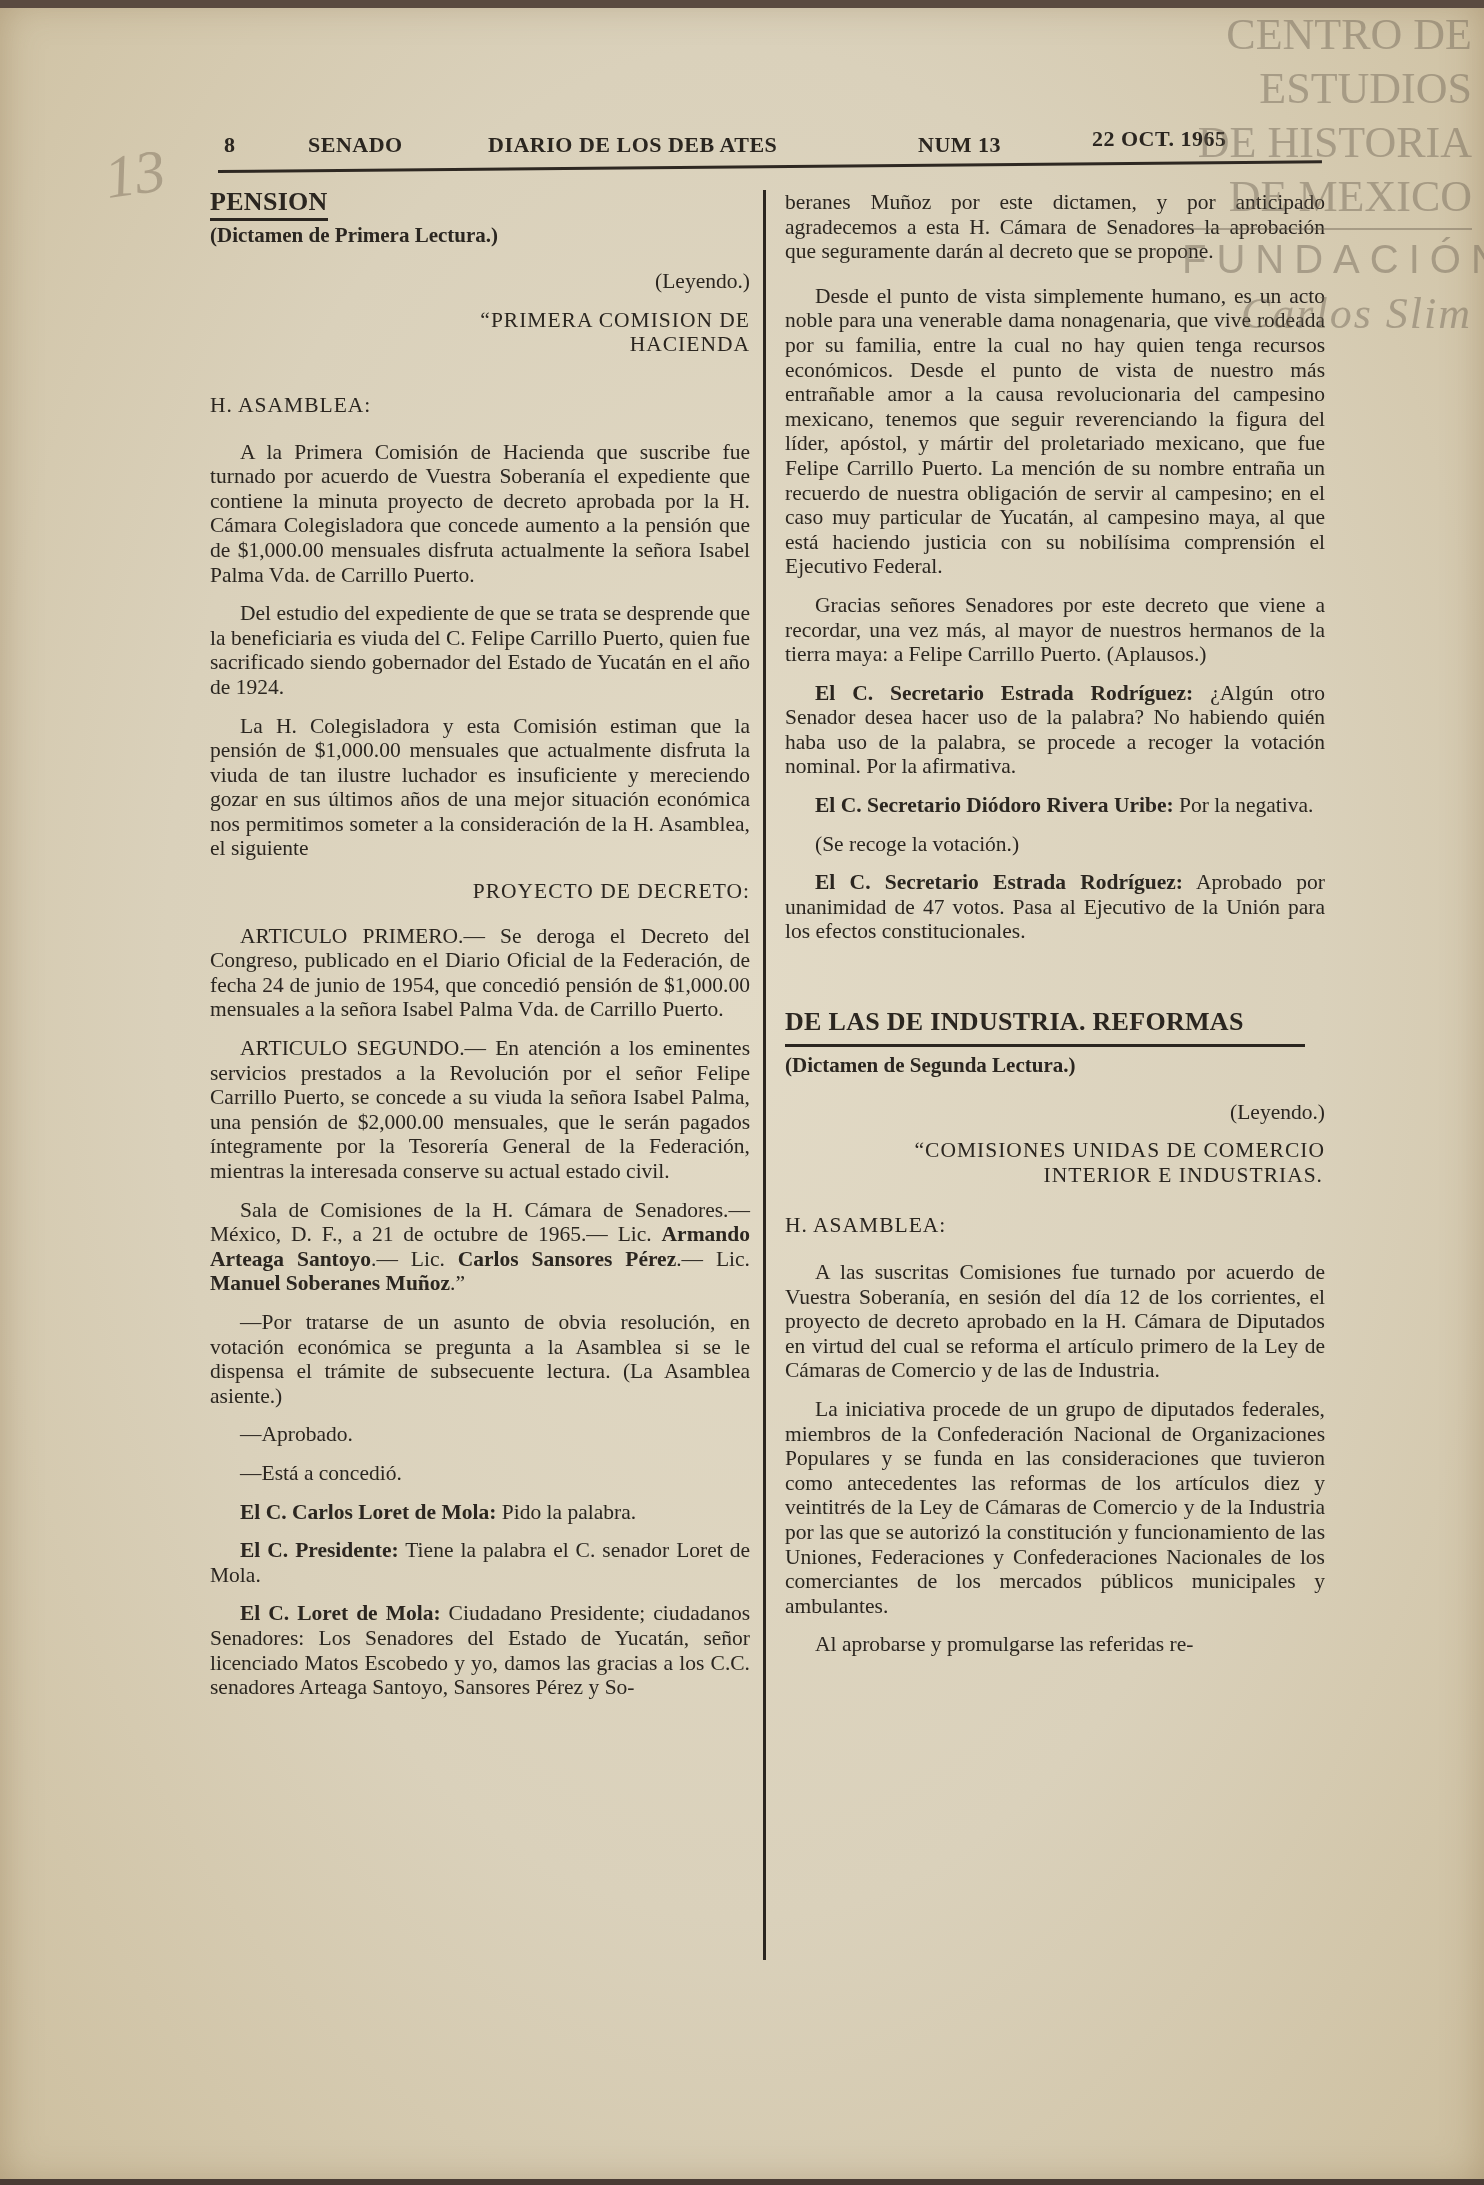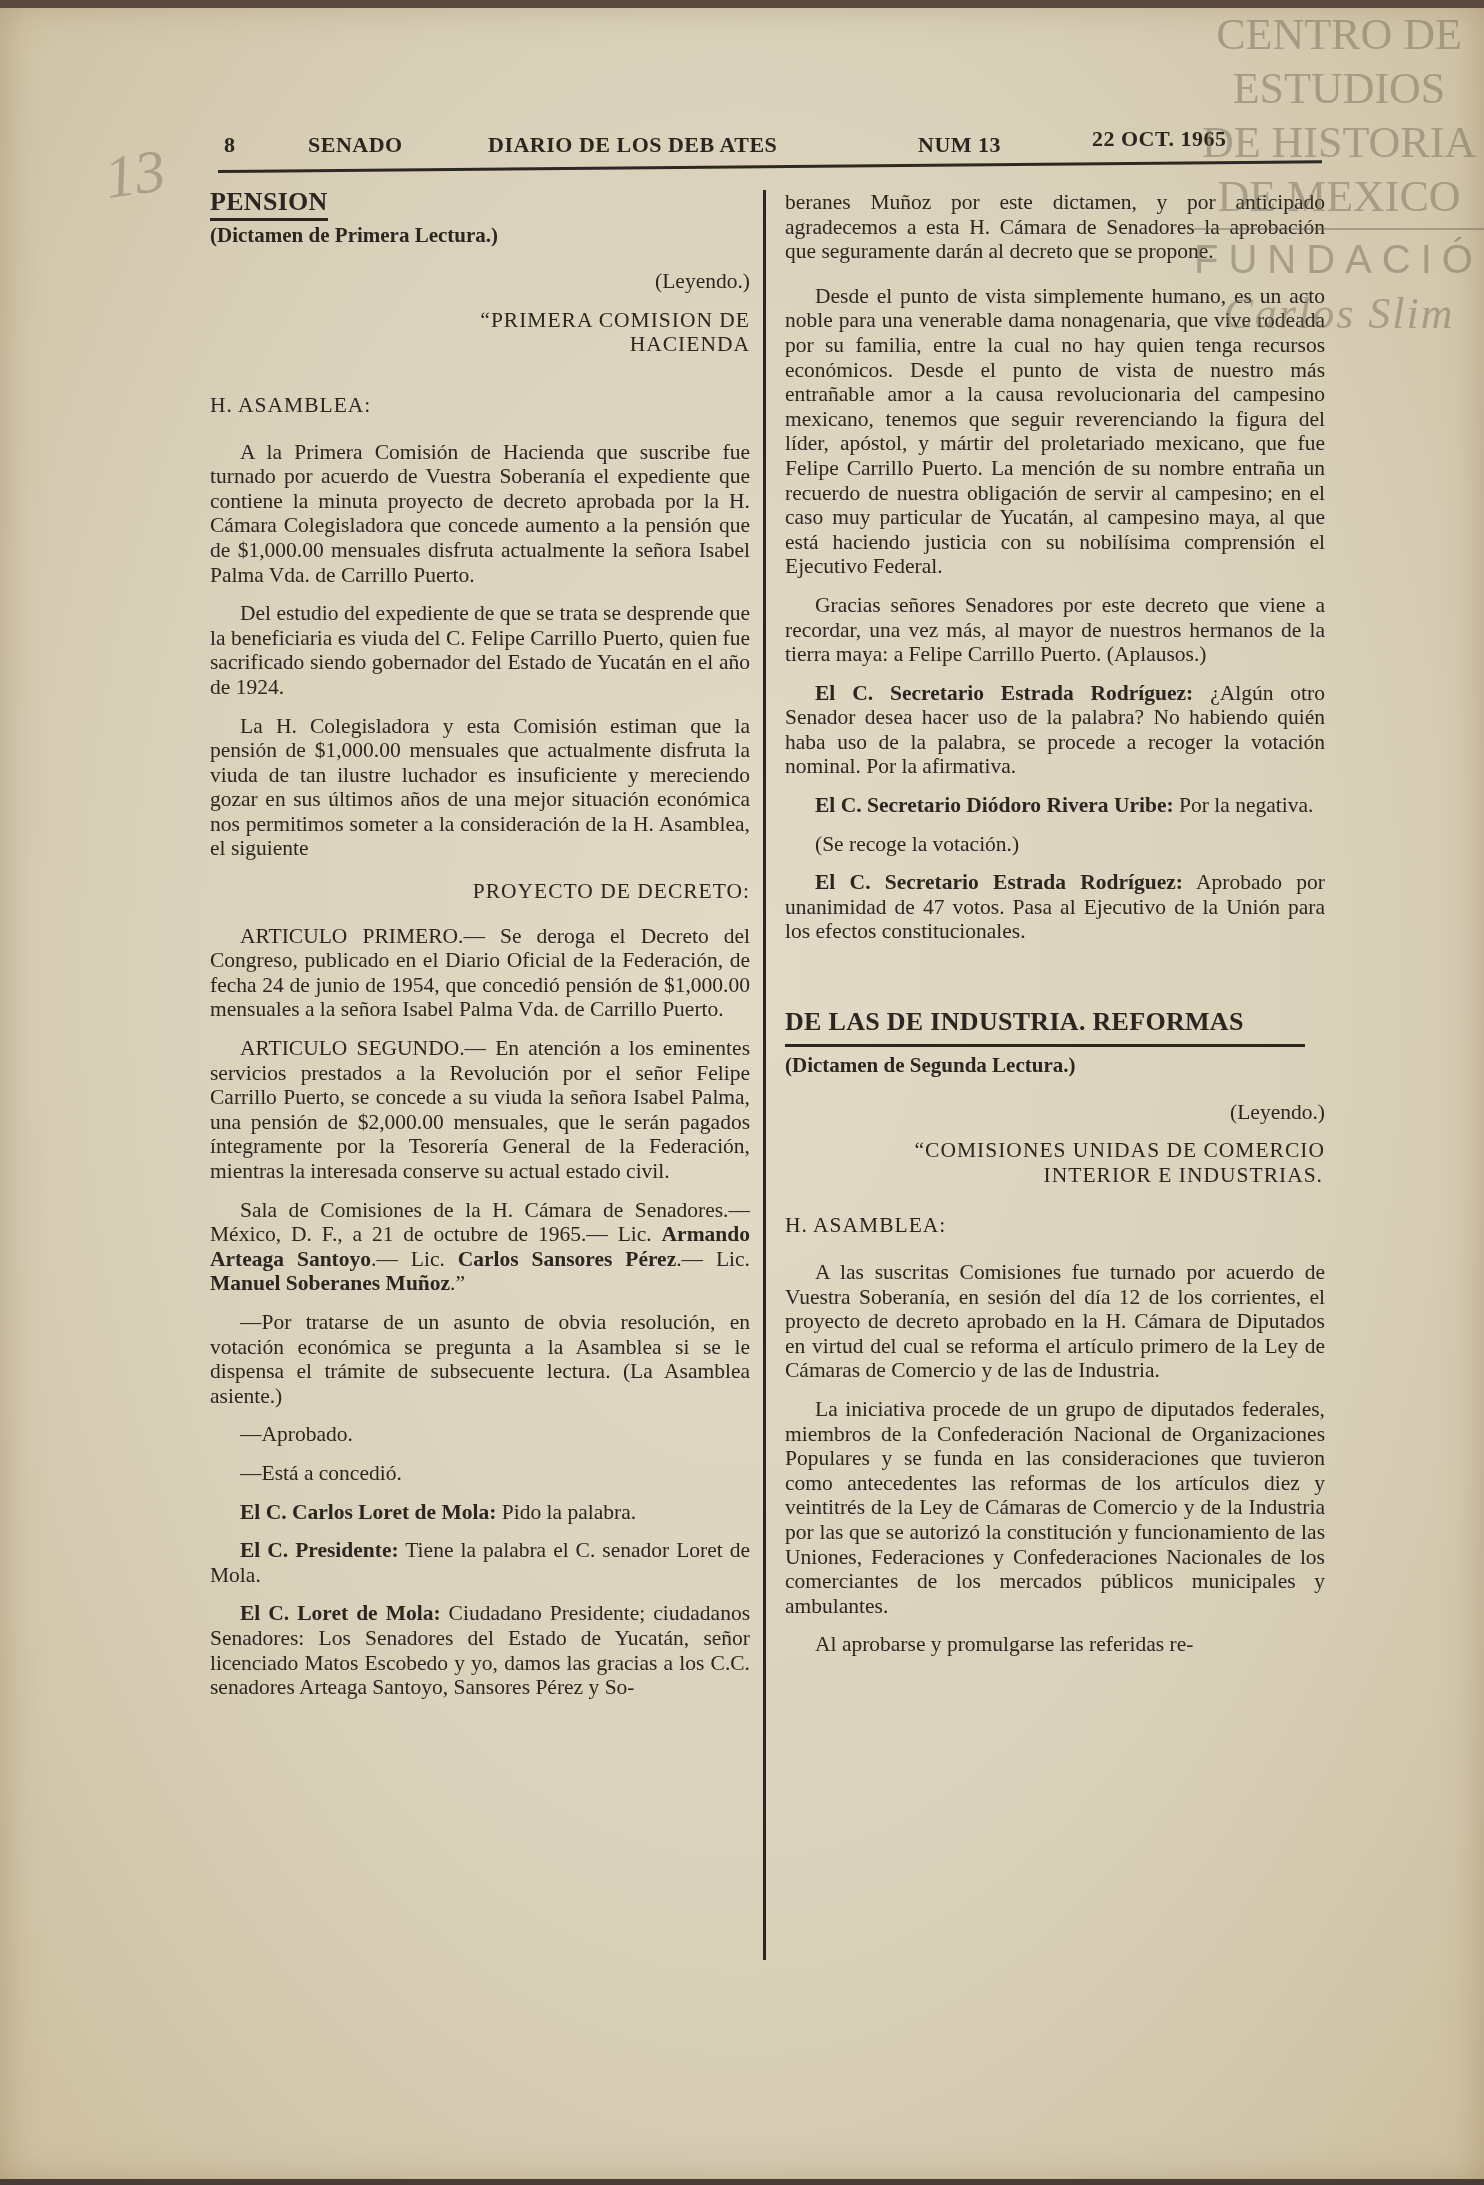--- a/index.html
+++ b/index.html
@@ -44,21 +44,21 @@
   .col .right { text-align: right; text-indent: 0; }
   .section-title { font-weight: bold; font-size: 26px; text-indent: 0; margin: 0 0 4px 0; letter-spacing: 0.3px; }
   .section-title .u { border-bottom: 3px solid #2b2620; padding-bottom: 2px; }
   .subtitle { font-weight: bold; text-indent: 0 !important; font-size: 21px; margin: 8px 0 22px 0 !important; }
   .big-title { font-weight: bold; font-size: 26px; line-height: 40px; text-indent: 0; margin: 18px 0 6px 0; letter-spacing: 0.3px; }
   .big-title .line { display: inline-block; border-bottom: 3px solid #2b2620; padding-bottom: 2px; width: 520px; }
   b { font-weight: bold; }
   .uppercase-block { letter-spacing: 1px; }
 
   
-  .watermark { position: absolute; right: 0; top: 8px; width: 290px; text-align: center;
+  .watermark { position: absolute; right: 12px; top: 8px; width: 290px; text-align: right;
     color: rgba(110, 100, 85, 0.45); font-family: "Liberation Serif", serif; pointer-events: none; }
   .watermark .w1 { font-size: 44px; line-height: 54px; }
   .watermark .w-rule { border-top: 2px solid rgba(110,100,85,0.45); margin: 4px 0 4px 0; }
   .watermark .w-fund { font-family: "Liberation Sans", sans-serif; font-size: 40px; letter-spacing: 10px; line-height: 50px; }
   .watermark .w-sig { font-family: "Liberation Serif", serif; font-style: italic; font-size: 44px; line-height: 60px; letter-spacing: 2px; }
   .handwritten { position: absolute; left: 105px; top: 140px; font-family: "Liberation Serif", serif; font-style: italic;
     font-size: 60px; color: rgba(130, 115, 95, 0.5); transform: rotate(-8deg); }
 </style>
 </head>
 <body>

